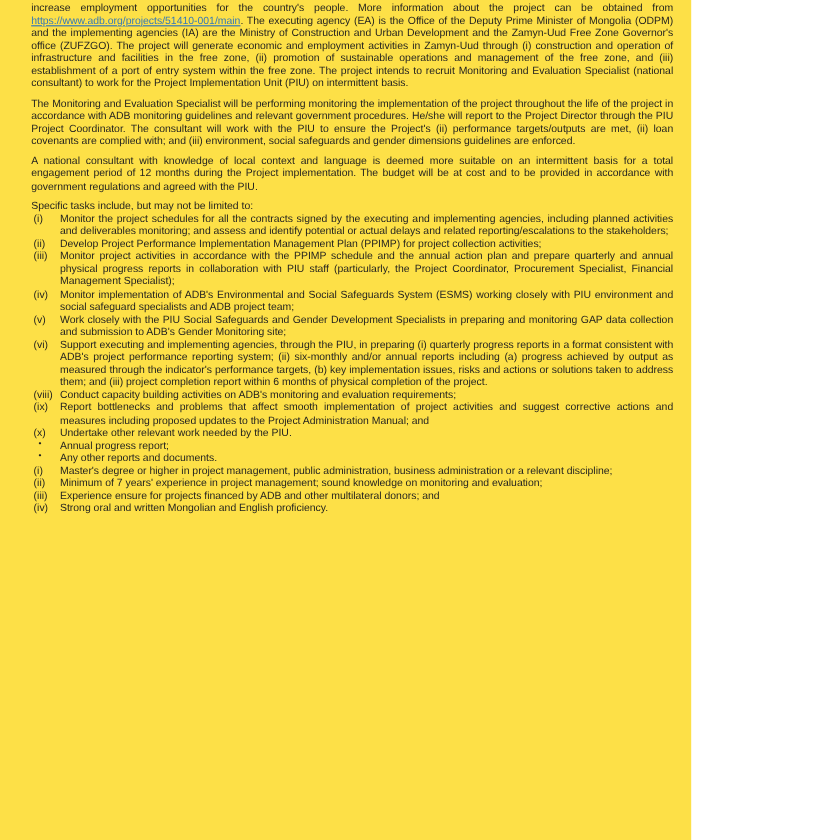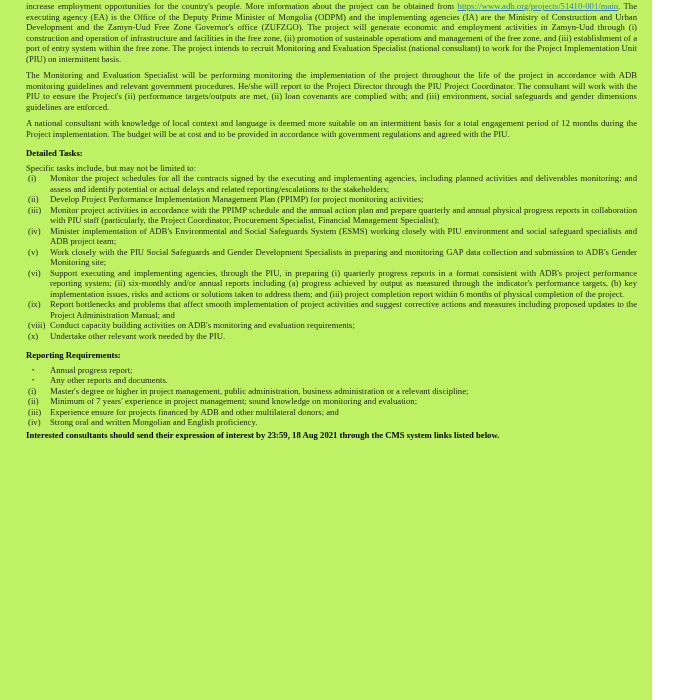--- a/index.html
+++ b/index.html
@@ -1,23 +1,23 @@
 <!DOCTYPE html>
 <html><head>
 <meta charset="utf-8">
 <style>
   * { margin: 0; padding: 0; box-sizing: border-box; }
   html, body { background: #ffffff; }
   .page {
     position: relative;
-    width: 652px;
+    width: 576px;
     height: 700px;
-    background: #bef264;
+    background: #fde047;
     overflow: hidden;
-    font-family: Liberation Serif, serif;
+    font-family: Liberation Sans, sans-serif;
     font-size: 8.7px;
     line-height: 10.5px;
     color: #1f1f1f;
   }
   .doc { padding: 1px 15px 0 26px; }
   p.body { text-align: justify; margin-bottom: 6px; }
   .heading { font-weight: bold; color: #000000; font-size: 8.7px; margin: 9px 0 4px 0; }
   .intro-line { margin-bottom: 0; }
   .row { display: flex; }
   .row .num { flex: 0 0 24px; padding-left: 2px; }
@@ -33,63 +33,61 @@
 
 <div class="page">
   <div class="doc">
 
     <p class="body"><span>increase employment opportunities for the country's people. More information about the project can be obtained from </span><a class="inline-link">https://www.adb.org/projects/51410-001/main</a><span>. The executing agency (EA) is the Office of the Deputy Prime Minister of Mongolia (ODPM) and the implementing agencies (IA) are the Ministry of Construction and Urban Development and the Zamyn-Uud Free Zone Governor's office (ZUFZGO). The project will generate economic and employment activities in Zamyn-Uud through (i) construction and operation of infrastructure and facilities in the free zone, (ii) promotion of sustainable operations and management of the free zone, and (iii) establishment of a port of entry system within the free zone. The project intends to recruit Monitoring and Evaluation Specialist (national consultant) to work for the Project Implementation Unit (PIU) on intermittent basis.</span></p>
 
     <p class="body">The Monitoring and Evaluation Specialist will be performing monitoring the implementation of the project throughout the life of the project in accordance with ADB monitoring guidelines and relevant government procedures. He/she will report to the Project Director through the PIU Project Coordinator. The consultant will work with the PIU to ensure the Project's (ii) performance targets/outputs are met, (ii) loan covenants are complied with; and (iii) environment, social safeguards and gender dimensions guidelines are enforced.</p>
 
     <p class="body">A national consultant with knowledge of local context and language is deemed more suitable on an intermittent basis for a total engagement period of 12 months during the Project implementation. The budget will be at cost and to be provided in accordance with government regulations and agreed with the PIU.</p>
 
-    <div class="heading">Detailed Tasks:</div>
     <p class="intro-line">Specific tasks include, but may not be limited to:</p>
 
     <div class="numlist">
       <div class="row">
           <span class="num">(i)</span>
           <span class="txt">Monitor the project schedules for all the contracts signed by the executing and implementing agencies, including planned activities and deliverables monitoring; and assess and identify potential or actual delays and related reporting/escalations to the stakeholders;</span>
         </div>
       <div class="row">
           <span class="num">(ii)</span>
-          <span class="txt">Develop Project Performance Implementation Management Plan (PPIMP) for project monitoring activities;</span>
+          <span class="txt">Develop Project Performance Implementation Management Plan (PPIMP) for project collection activities;</span>
         </div>
       <div class="row">
           <span class="num">(iii)</span>
           <span class="txt">Monitor project activities in accordance with the PPIMP schedule and the annual action plan and prepare quarterly and annual physical progress reports in collaboration with PIU staff (particularly, the Project Coordinator, Procurement Specialist, Financial Management Specialist);</span>
         </div>
       <div class="row">
           <span class="num">(iv)</span>
-          <span class="txt">Minister implementation of ADB's Environmental and Social Safeguards System (ESMS) working closely with PIU environment and social safeguard specialists and ADB project team;</span>
+          <span class="txt">Monitor implementation of ADB's Environmental and Social Safeguards System (ESMS) working closely with PIU environment and social safeguard specialists and ADB project team;</span>
         </div>
       <div class="row">
           <span class="num">(v)</span>
           <span class="txt">Work closely with the PIU Social Safeguards and Gender Development Specialists in preparing and monitoring GAP data collection and submission to ADB's Gender Monitoring site;</span>
         </div>
       <div class="row">
           <span class="num">(vi)</span>
           <span class="txt">Support executing and implementing agencies, through the PIU, in preparing (i) quarterly progress reports in a format consistent with ADB's project performance reporting system; (ii) six-monthly and/or annual reports including (a) progress achieved by output as measured through the indicator's performance targets, (b) key implementation issues, risks and actions or solutions taken to address them; and (iii) project completion report within 6 months of physical completion of the project.</span>
         </div>
       <div class="row">
+          <span class="num">(viii)</span>
+          <span class="txt">Conduct capacity building activities on ADB's monitoring and evaluation requirements;</span>
+        </div>
+      <div class="row">
           <span class="num">(ix)</span>
           <span class="txt">Report bottlenecks and problems that affect smooth implementation of project activities and suggest corrective actions and measures including proposed updates to the Project Administration Manual; and</span>
-        </div>
-      <div class="row">
-          <span class="num">(viii)</span>
-          <span class="txt">Conduct capacity building activities on ADB's monitoring and evaluation requirements;</span>
         </div>
       <div class="row">
           <span class="num">(x)</span>
           <span class="txt">Undertake other relevant work needed by the PIU.</span>
         </div>
     </div>
 
-    <div class="heading">Reporting Requirements:</div>
     <div class="bullets">
       <div class="row">
           <span class="num">•</span>
           <span class="txt">Annual progress report;</span>
         </div>
       <div class="row">
           <span class="num">•</span>
           <span class="txt">Any other reports and documents.</span>
         </div>
     </div>
@@ -106,17 +104,16 @@
       <div class="row">
           <span class="num">(iii)</span>
           <span class="txt">Experience ensure for projects financed by ADB and other multilateral donors; and</span>
         </div>
       <div class="row">
           <span class="num">(iv)</span>
           <span class="txt">Strong oral and written Mongolian and English proficiency.</span>
         </div>
     </div>
 
-    <p class="closing">Interested consultants should send their expression of interest by 23:59, 18 Aug 2021 through the CMS system links listed below.</p>
 
 
   </div>
 </div>
 
 </body></html>

